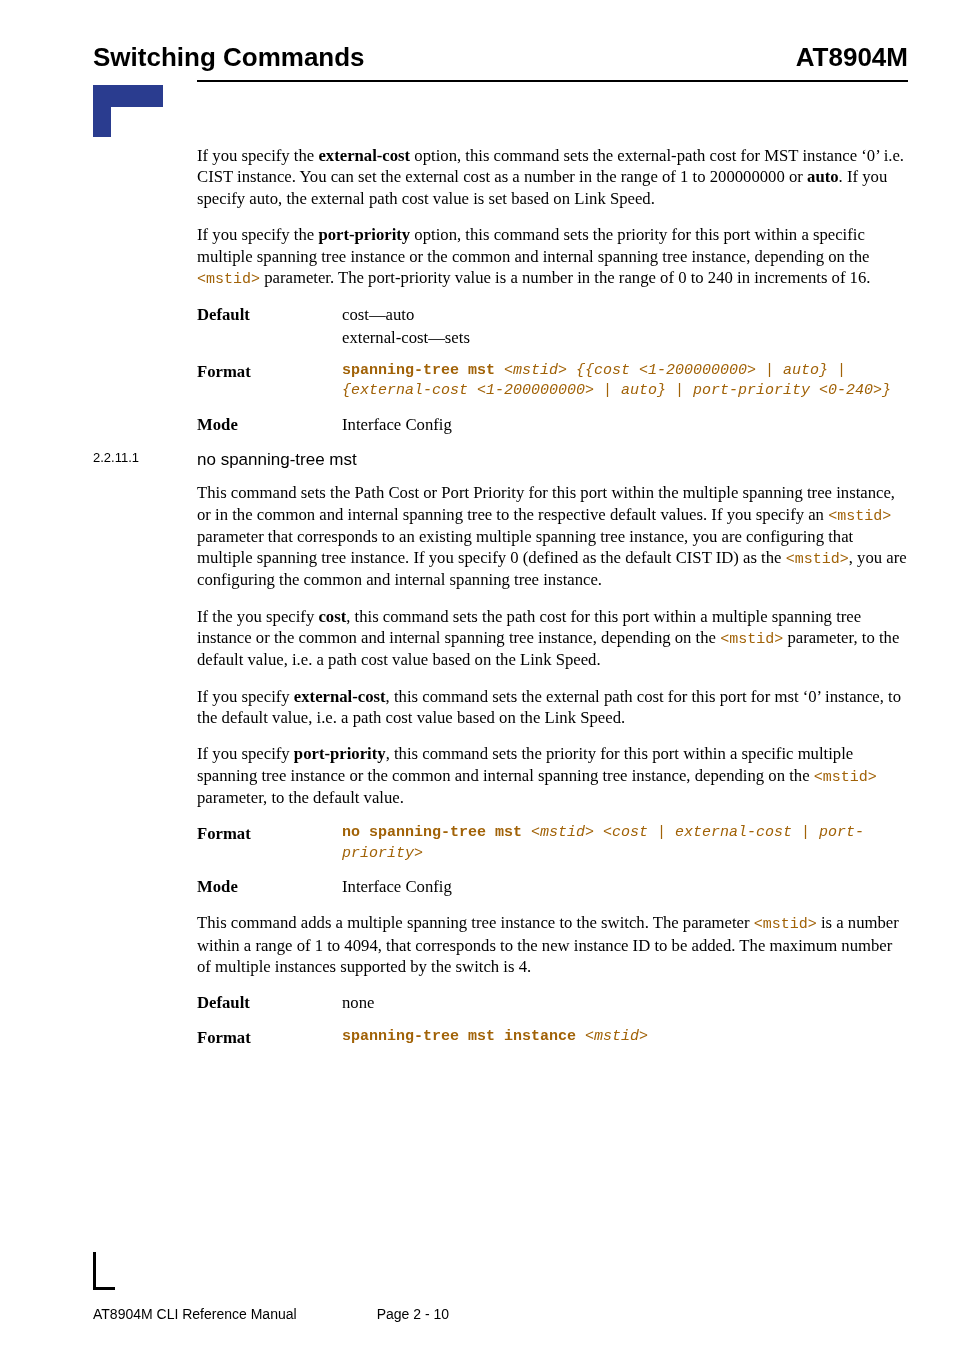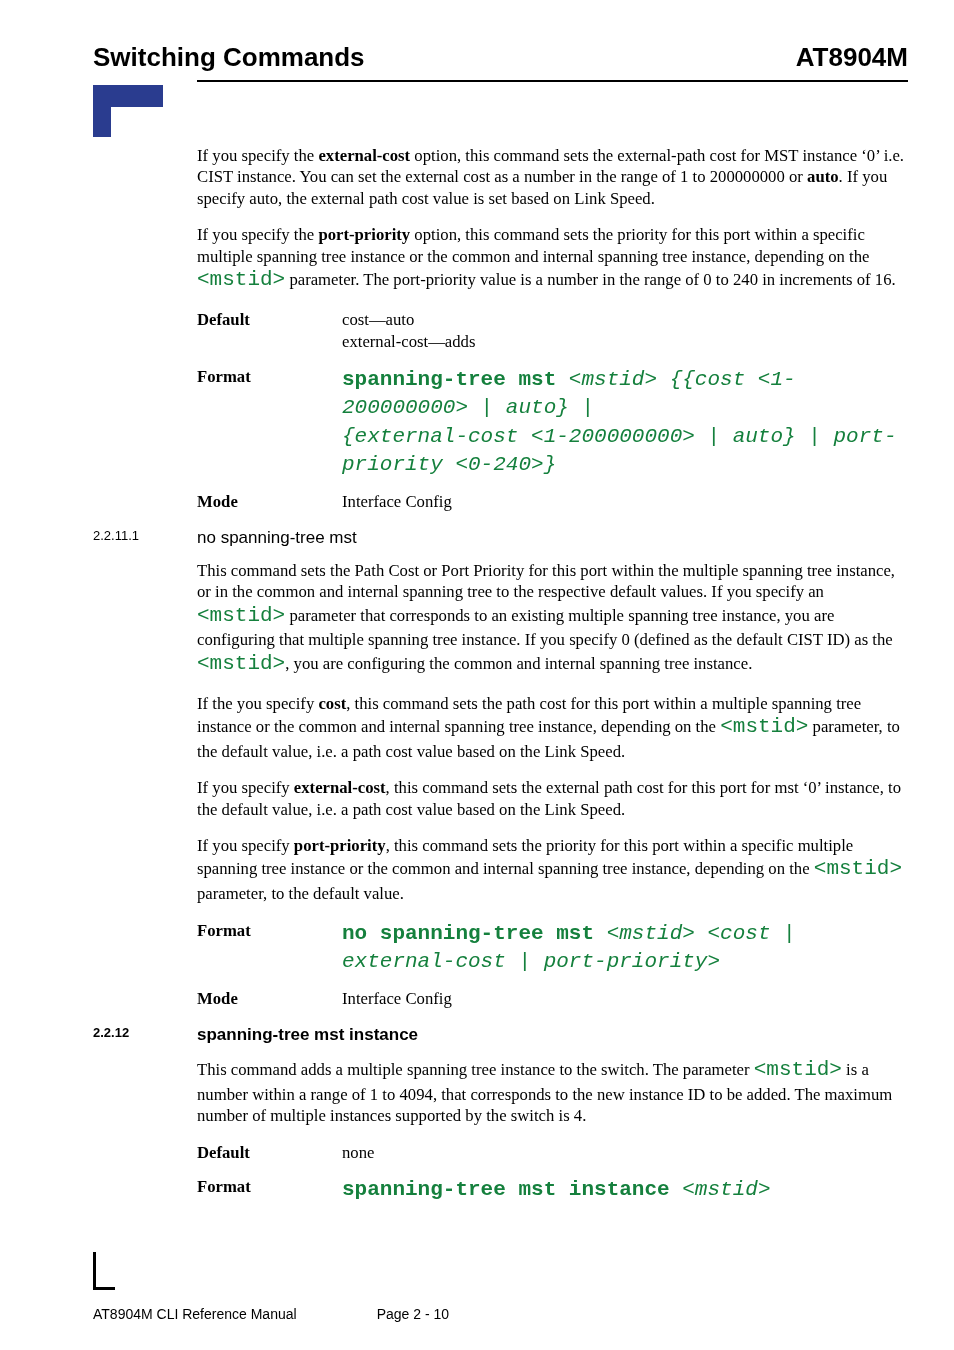--- a/index.html
+++ b/index.html
@@ -61,21 +61,21 @@
   .dl {
     font-size: 16.7px;
     line-height: 1.35;
     display: grid;
     grid-template-columns: 145px 1fr;
     row-gap: 12px;
     margin: 4px 0 14px 0;
   }
   .dl .term { font-weight: bold; }
   .dl .def { }
-  .code { font-family: "Courier New", Courier, monospace; font-size: 21px; color: #15803d; }
+  .code { font-family: "Courier New", Courier, monospace; font-size: 15px; color: #a16207; }
   .code .bold { font-weight: bold; }
   .code .ital { font-style: italic; }
   .sec-row {
     display: flex;
     align-items: baseline;
     margin: 10px 0 12px 0;
   }
   .sec-num {
     position: absolute;
     left: -104px;
@@ -133,21 +133,21 @@
     </p>
 
     <p class="para">
       <span>If you specify the </span><b>port-priority</b><span> option, this command sets the priority for this port within a specific multiple spanning tree instance or the common and internal spanning tree instance, depending on the </span><span class="code ital">&lt;mstid&gt;</span><span> parameter. The port-priority value is a number in the range of 0 to 240 in increments of 16.</span>
     </p>
 
     <div class="dl">
       <div class="term">Default</div>
       <div class="def">
         <div>cost—auto</div>
-        <div>external-cost—adds</div>
+        <div>external-cost—sets</div>
       </div>
       <div class="term">Format</div>
       <div class="def code">
         <span class="bold">spanning-tree mst </span><span class="ital">&lt;mstid&gt; {{cost &lt;1-200000000&gt; | auto} |</span><br>
         <span class="ital">{external-cost &lt;1-200000000&gt; | auto} | port-priority &lt;0-240&gt;}</span>
       </div>
       <div class="term">Mode</div>
       <div class="def">Interface Config</div>
     </div>
 
@@ -176,26 +176,20 @@
 
     <div class="dl">
       <div class="term">Format</div>
       <div class="def code">
         <span class="bold">no spanning-tree mst </span><span class="ital">&lt;mstid&gt; &lt;cost | external-cost | port-priority&gt;</span>
       </div>
       <div class="term">Mode</div>
       <div class="def">Interface Config</div>
     </div>
 
-    <div class="section">
-      <div class="sec-row">
-        <span class="sec-num bold">2.2.12</span>
-        <span class="sec-title bold">spanning-tree mst instance</span>
-      </div>
-    </div>
 
     <p class="para">
       <span>This command adds a multiple spanning tree instance to the switch. The parameter </span><span class="code ital">&lt;mstid&gt;</span><span> is a number within a range of 1 to 4094, that corresponds to the new instance ID to be added. The maximum number of multiple instances supported by the switch is 4.</span>
     </p>
 
     <div class="dl">
       <div class="term">Default</div>
       <div class="def">none</div>
       <div class="term">Format</div>
       <div class="def code">

